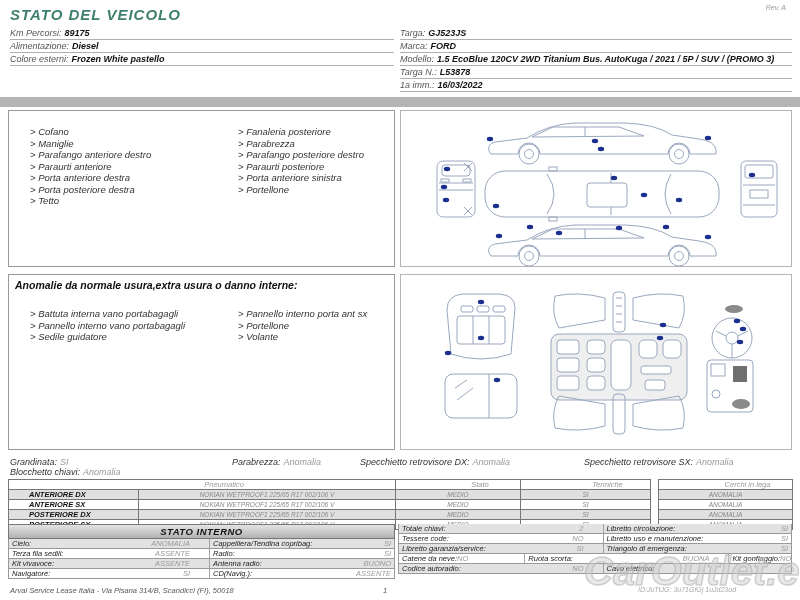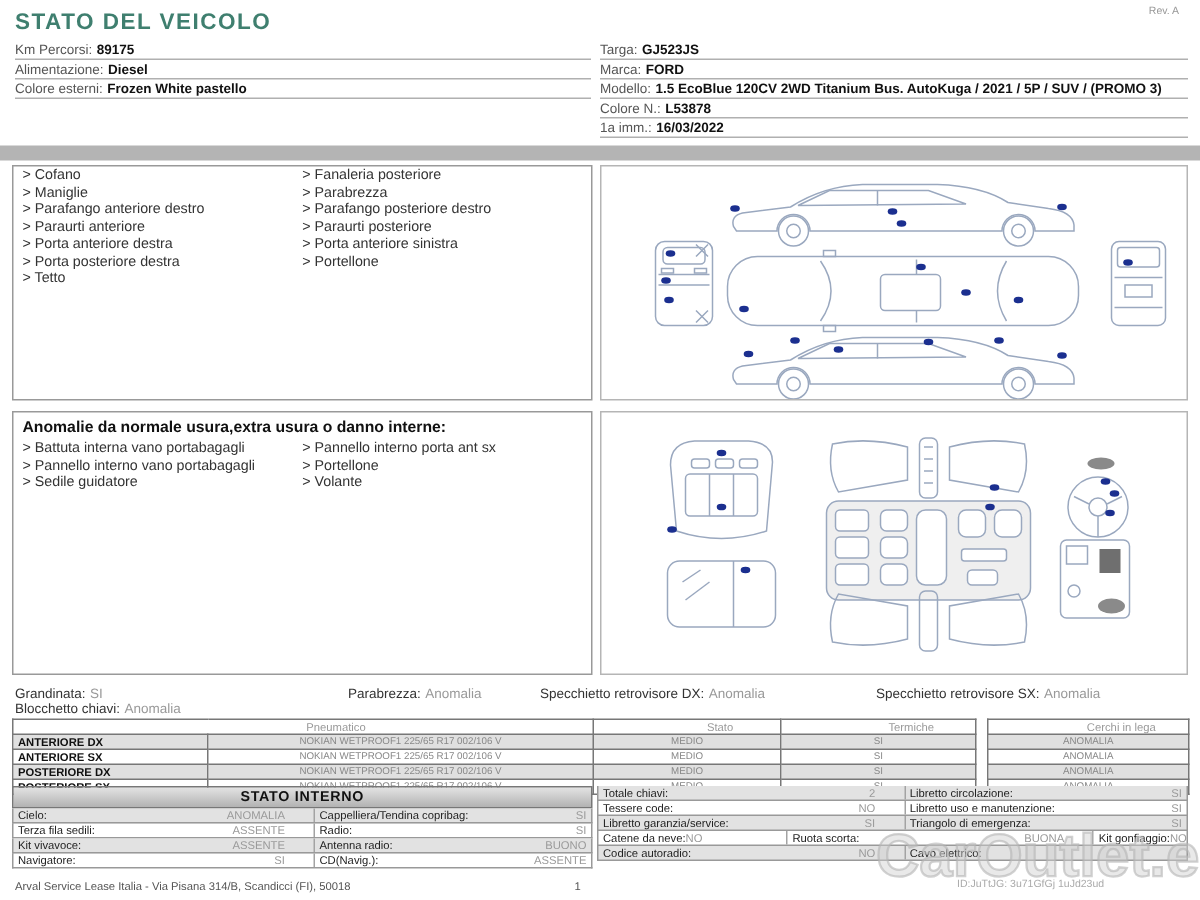--- a/index.html
+++ b/index.html
@@ -1,18 +1,18 @@
 <!DOCTYPE html>
 <html><head>
 <meta charset="utf-8">
 <style>
   html,body { margin:0; padding:0; background:#ffffff; }
   .page {
     position:relative; width:800px; height:600px; background:#fff;
-    font-family:"Liberation Sans", sans-serif; color:#222; overflow:hidden;
+    font-family:"Liberation Sans", sans-serif; color:#222; overflow:hidden;font-style:italic;
   }
   
   .doc-title {
     position:absolute; left:10px; top:6px; margin:0;
     font-size:15px; font-weight:bold; letter-spacing:1px; color:#3f7f6f;
   }
   .rev { position:absolute; right:14px; top:4px; font-size:7px; color:#999; }
   .info-block { position:absolute; top:27px; }
   .info-left  { left:10px;  width:384px; }
   .info-right { left:400px; width:392px; }
@@ -25,36 +25,36 @@
   .band { position:absolute; left:0; top:97px; width:800px; height:10px; background:#b4b4b4; }
   
   .box { position:absolute; border:1px solid #999; background:#fff; box-sizing:border-box; }
   .box.diagram { border-color:#b5b5b5; }
   .sec1-left  { left:8px;   top:110px; width:387px; height:157px; }
   .sec1-right { left:400px; top:110px; width:392px; height:157px; }
   .sec2-left  { left:8px;   top:274px; width:387px; height:176px; }
   .sec2-right { left:400px; top:274px; width:392px; height:176px; }
   .box-title { font-size:10.5px; font-weight:bold; color:#111; padding:4px 6px 2px 6px; }
   .cols { display:flex; padding:1px 6px; }
-  .cols ul { list-style:none; margin:0; padding:0; width:50%; }
+  .cols ul { list-style:none; margin:15px; padding:0; width:50%; }
   .cols li { font-size:9.5px; line-height:10.5px; color:#333; margin-bottom:1px; width:178px; }
   .cols li::before { content:"> "; }
   .diagram svg { display:block; width:100%; height:100%; }
   
   .status { position:absolute; left:10px; top:457px; width:782px; font-size:9px; line-height:10px; }
   .status .it { position:absolute; top:0; white-space:nowrap; color:#333; }
   .status .it .val { color:#999; margin-left:3px; }
   .st-0 { left:0; } .st-1 { left:222px; } .st-2 { left:350px; } .st-3 { left:574px; }
   .st-4 { left:0; top:10px !important; }
   
   .tires { position:absolute; left:8px; top:479px; width:784px; border-collapse:collapse; table-layout:fixed; }
   .tires th, .tires td { border:1px solid #777; padding:0 2px; height:9px; overflow:hidden; white-space:nowrap; }
   .tires th { font-weight:normal; color:#999; font-size:7.5px; text-align:center;padding-left:46px; }
   .tires td { font-size:6.5px; color:#888; text-align:center; }
-  .tires td.pos { font-size:7.5px; font-weight:bold; color:#111; text-align:left; padding-left:3px; }
+  .tires td.pos { font-size:7.5px; font-weight:bold; color:#111; text-align:left; padding-left:20px; }
   .tires .spacer { border:none !important; background:#fff !important; }
   .tires tr.odd td { background:#e0e0e0; }
   .tires tr.even td { background:#fff; }
   
   .btable { position:absolute; top:524px; box-sizing:border-box; }
   .bt-left  { left:8px;   width:387px; }
   .bt-right { left:398px; width:394px; }
   .bt-bar {
     height:13px; line-height:13px; text-align:center; font-weight:bold; font-size:9.5px;
     letter-spacing:0.5px; color:#111; border:1px solid #777;
@@ -103,21 +103,21 @@
     <div class="info-row">
       <span>Targa:</span><span class="val">GJ523JS</span>
     </div>
     <div class="info-row">
       <span>Marca:</span><span class="val">FORD</span>
     </div>
     <div class="info-row">
       <span>Modello:</span><span class="val">1.5 EcoBlue 120CV 2WD Titanium Bus. AutoKuga / 2021 / 5P / SUV / (PROMO 3)</span>
     </div>
     <div class="info-row">
-      <span>Colore N.:</span><span class="val">L53878</span>
+      <span>Targa N.:</span><span class="val">L53878</span>
     </div>
     <div class="info-row">
       <span>1a imm.:</span><span class="val">16/03/2022</span>
     </div>
   </div>
 
   <div class="band"></div>
 
   <div class="box sec1-left">
     <div class="cols">

